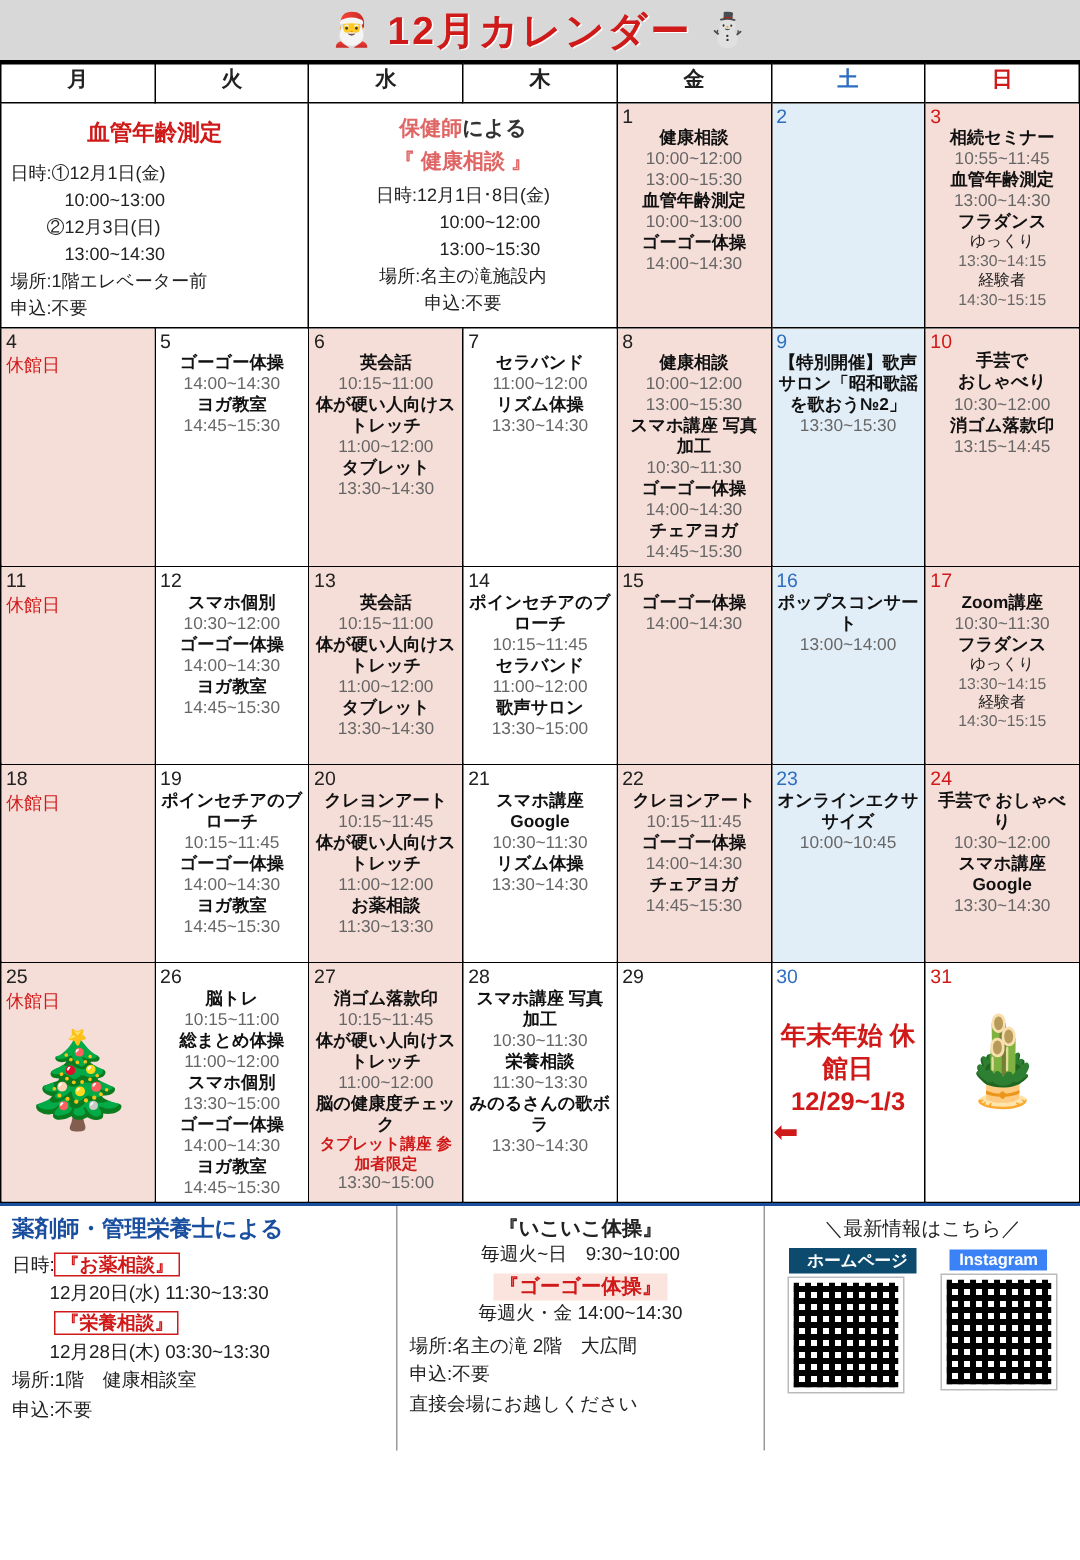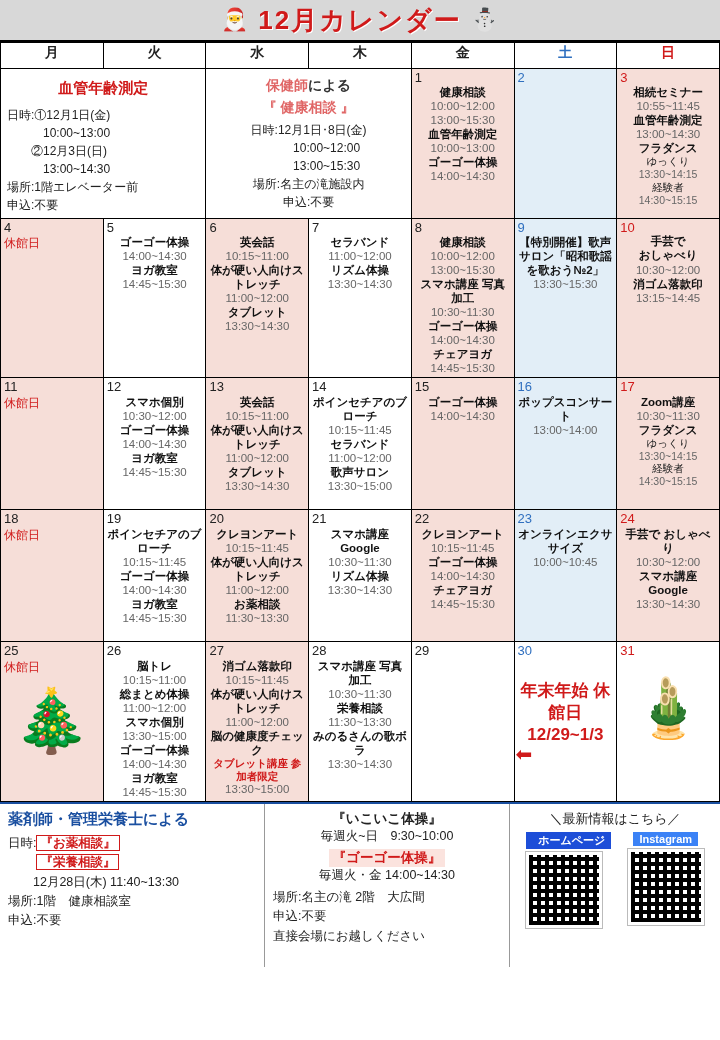--- a/index.html
+++ b/index.html
@@ -77,21 +77,21 @@
   .f-title { color:#1a4fa0; font-weight:bold; font-size:15px; margin-bottom:5px; }
   .f-line { font-size:12.5px; line-height:1.55; }
   .box-red { border:1px solid #d01a1a; color:#d01a1a; padding:0 3px; font-weight:bold; }
   .f2-head { text-align:center; font-weight:bold; font-size:13.5px; }
   .f2-head.red { color:#d01a1a; background:#fbe3de; display:inline-block; padding:0 4px;}
   .f2-sub { text-align:center; font-size:12.5px; margin-bottom:4px;}
   .f3-head { text-align:center; font-size:13px; margin-bottom:4px; }
   .qr-row { display:flex; justify-content:space-around; margin-top:2px; }
   .qr-item { text-align:center; }
   .qr-label { font-size:11px; font-weight:bold; color:#fff; padding:1px 6px; margin-bottom:3px; display:inline-block;}
-  .qr-hp { background:#1d4ed8;padding-left:12px; }
+  .qr-hp { background:#0c4a6e;padding-left:12px; }
   .qr-ig { background:#3b82f6; }
   .qr {
     width:76px; height:76px;
     background:
       repeating-linear-gradient(0deg,#000 0 4px,transparent 4px 8px),
       repeating-linear-gradient(90deg,#000 0 4px,#fff 4px 8px);
     background-blend-mode:multiply;
     border:3px solid #fff;
     outline:1px solid #bbb;
   }
@@ -442,22 +442,23 @@
       </tr>
     </tbody>
   </table>
 
   <div class="footer">
     <div class="fcol f1">
       <div class="f-title">薬剤師・管理栄養士による</div>
       <div class="f-line">
         <span>日時:</span><span class="box-red">『お薬相談』</span>
       </div>
+      <div class="f-line">　　12月20日(水) 11:30~13:30</div>
       <div class="f-line"><span style="visibility:hidden">日時:</span><span class="box-red">『栄養相談』</span></div>
-      <div class="f-line">　　12月28日(木) 11:40~13:30</div>
+      <div class="f-line">　　12月28日(木) 03:30~13:30</div>
       <div class="f-line">場所:1階　健康相談室</div>
       <div class="f-line">申込:不要</div>
     </div>
 
     <div class="fcol f2">
       <div class="f2-head">『いこいこ体操』</div>
       <div class="f2-sub">毎週火~日　9:30~10:00</div>
       <div style="text-align:center"><span class="f2-head red">『ゴーゴー体操』</span></div>
       <div class="f2-sub">毎週火・金 14:00~14:30</div>
       <div class="f-line">場所:名主の滝 2階　大広間</div>

